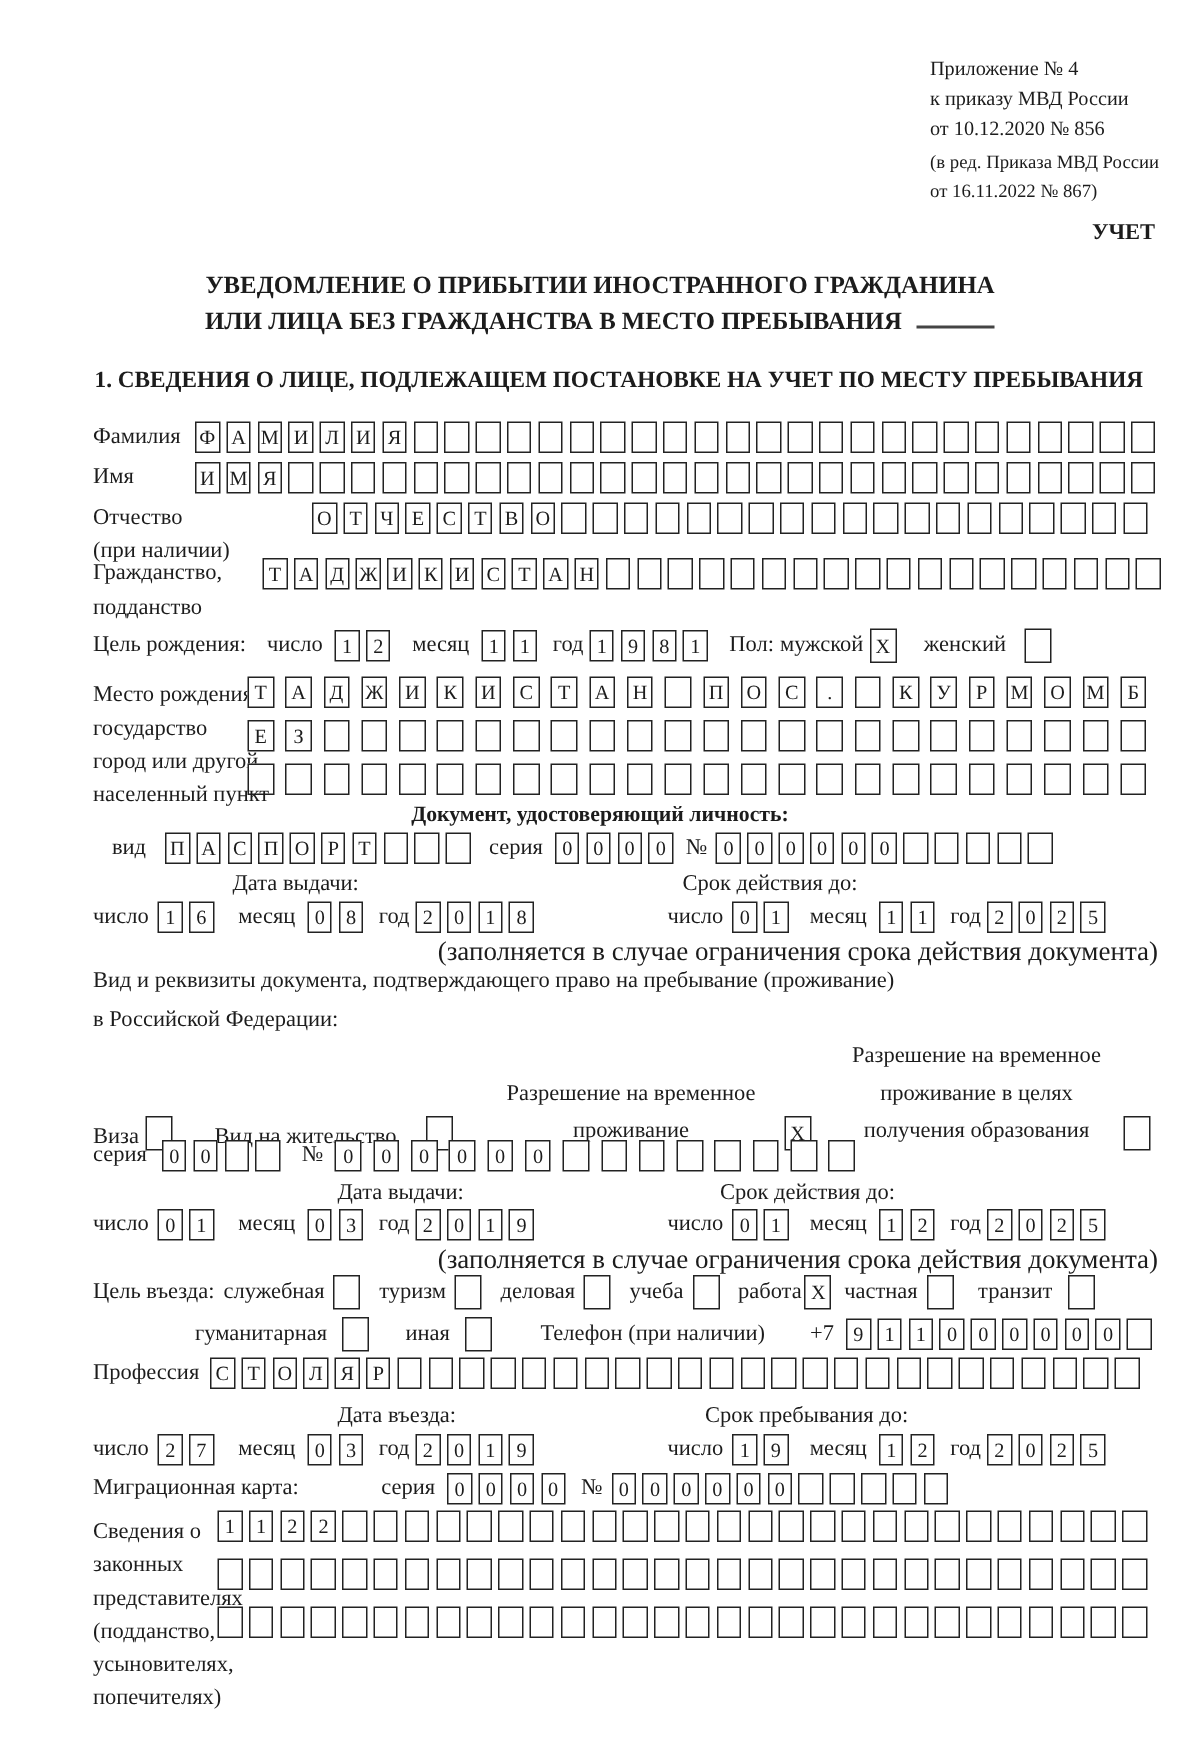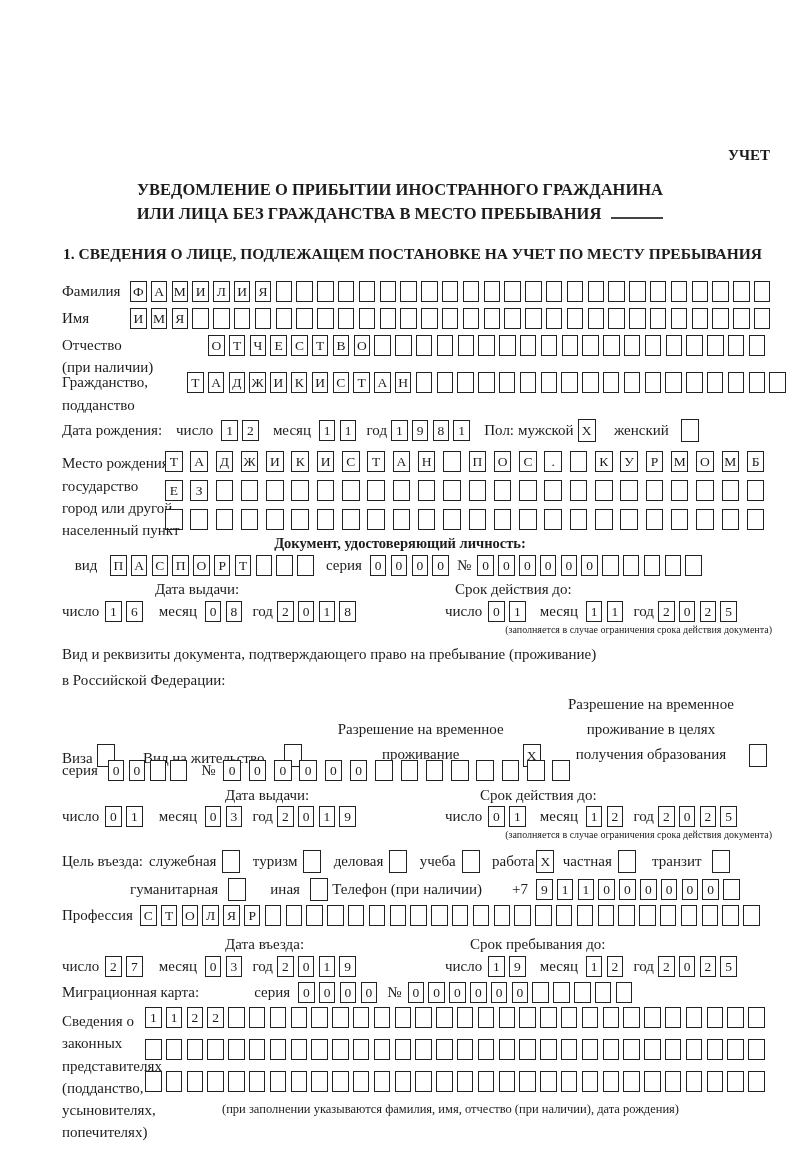--- a/index.html
+++ b/index.html
@@ -9,39 +9,46 @@
   .abs { position:absolute; }
   .row { position:absolute; display:flex; align-items:center; white-space:nowrap; }
   .rowtop { align-items:flex-end; }
   .cells { display:flex; }
   .cell { flex:0 0 auto; width:16.5px; height:21px; border:1.6px solid #222;
           margin-right:4.3px; display:flex; align-items:center; justify-content:center;
           font-size:13.5px; background:#fff; }
   .wide .cell { width:17.5px; margin-right:7.8px; }
   .cb .cell { width:18px; height:23px; }
   .lbl { font-size:15px; }
-  .sm  { font-size:10px; }
+  .sm  { font-size:18px; }
   .xs  { font-size:12.5px; }
   .b   { font-weight:bold; }
   .h13 { font-size:13.5px; line-height:20px; }
   .h12 { font-size:12.5px; line-height:19px; }
   .title { font-size:16.5px; }
   .blankline { display:inline-block; width:52px; border-bottom:2px solid #444;
                height:14px; margin-left:10px; }
   .wrapc { white-space:normal; text-align:center; line-height:25px; font-size:15px; }
   .wrapc span { display:block; }
   .ml2{margin-left:2px}.ml4{margin-left:4px}.ml6{margin-left:6px}.ml8{margin-left:8px}
   .ml10{margin-left:10px}.ml12{margin-left:12px}.ml14{margin-left:14px}.ml16{margin-left:16px}
-  .ml20{margin-left:20px}.ml24{margin-left:24px}.ml28{}.ml30{margin-left:30px}.ml55{margin-left:55px}
+  .ml20{margin-left:20px}.ml24{margin-left:24px}.ml28{margin-left:28px}.ml30{margin-left:30px}.ml55{margin-left:55px}
 </style>
 </head>
 <body>
 
 <div class="page">
 
+  <div class="abs" style="top:36px;left:620px;">
+    <div class="h13">Приложение № 4</div>
+    <div class="h13">к приказу МВД России</div>
+    <div class="h13">от 10.12.2020 № 856</div>
+    <div class="h12" style="margin-top:3px">(в ред. Приказа МВД России</div>
+    <div class="h12">от 16.11.2022 № 867)</div>
+  </div>
   <div class="abs b" style="top:147px;left:620px;width:150px;text-align:right;font-size:15px;">УЧЕТ</div>
 
   <div class="abs b title" style="top:204px;left:40px;width:720px;text-align:center;">
     <span>ИЛИ ЛИЦА БЕЗ ГРАЖДАНСТВА В МЕСТО ПРЕБЫВАНИЯ</span><span class="blankline"></span>
   </div>
   <div class="abs b title" style="top:180px;left:40px;width:720px;text-align:center;">УВЕДОМЛЕНИЕ О ПРИБЫТИИ ИНОСТРАННОГО ГРАЖДАНИНА</div>
 
   <div class="abs b" style="top:245px;left:63px;font-size:15.5px;">1. СВЕДЕНИЯ О ЛИЦЕ, ПОДЛЕЖАЩЕМ ПОСТАНОВКЕ НА УЧЕТ ПО МЕСТУ ПРЕБЫВАНИЯ</div>
 
   <div class="row" style="top:281px;left:62px;">
@@ -145,21 +152,21 @@
         <span class="cell"></span>
         <span class="cell"></span>
         <span class="cell"></span>
         <span class="cell"></span>
         <span class="cell"></span>
         <span class="cell"></span>
       </span>
   </div>
   <div class="abs lbl" style="top:359px;left:62px;">(при наличии)</div>
 
-  <div class="row" style="top:372px;left:62px;gap:12px;">
+  <div class="row" style="top:372px;left:62px;">
     <span class="lbl" style="flex:0 0 113px;">Гражданство,</span>
     <span class="cells">
         <span class="cell">Т</span>
         <span class="cell">А</span>
         <span class="cell">Д</span>
         <span class="cell">Ж</span>
         <span class="cell">И</span>
         <span class="cell">К</span>
         <span class="cell">И</span>
         <span class="cell">С</span>
@@ -182,21 +189,21 @@
         <span class="cell"></span>
         <span class="cell"></span>
         <span class="cell"></span>
         <span class="cell"></span>
         <span class="cell"></span>
       </span>
   </div>
   <div class="abs lbl" style="top:397px;left:62px;">подданство</div>
 
   <div class="row" style="top:419px;left:62px;">
-    <span class="lbl">Дата рождения:</span>
+    <span class="lbl">Цель рождения:</span>
     <span class="lbl ml14">число</span>
     <span class="cells ml8">
         <span class="cell">1</span>
         <span class="cell">2</span>
       </span>
     <span class="lbl ml10">месяц</span>
     <span class="cells ml8">
         <span class="cell">1</span>
         <span class="cell">1</span>
       </span>
@@ -751,15 +758,14 @@
         <span class="cell"></span>
         <span class="cell"></span>
         <span class="cell"></span>
         <span class="cell"></span>
         <span class="cell"></span>
         <span class="cell"></span>
         <span class="cell"></span>
         <span class="cell"></span>
       </span>
   </div>
-  <div class="abs xs" style="top:1102px;left:222px;">(при заполнении указываются фамилия, имя, отчество (при наличии), дата рождения)</div>
 
 </div>
 
 </body></html>

